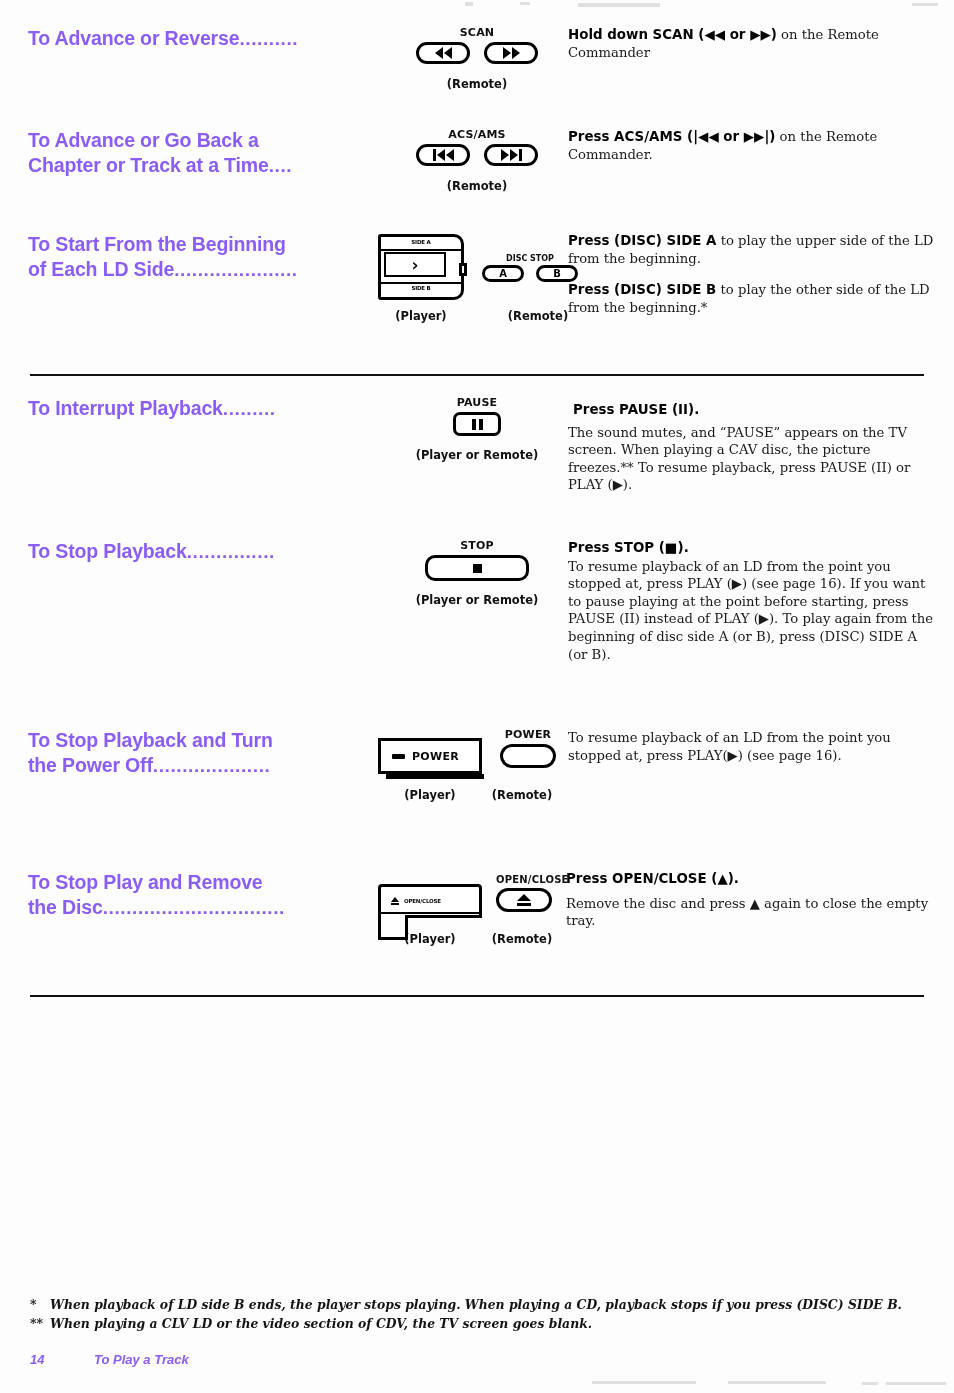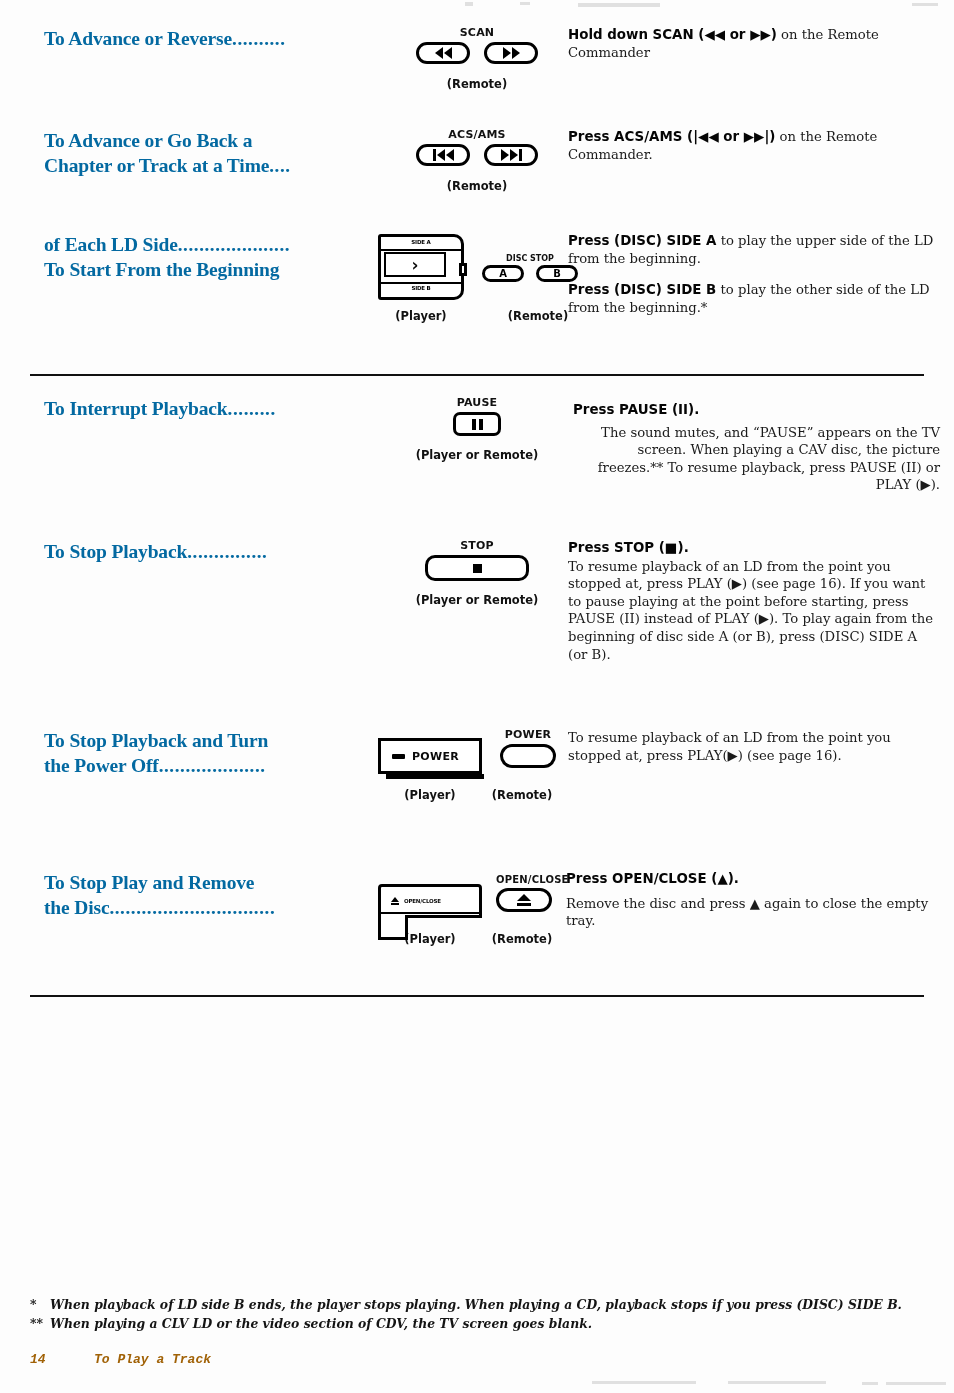--- a/index.html
+++ b/index.html
@@ -45,28 +45,27 @@
     width: 192px;
   }
   .col-body {
     position: absolute;
     left: 568px;
     width: 372px;
   }
 
   
   .heading {
-    font-family: Liberation Serif, serif;
+    font-family: Liberation Sans, sans-serif;
     font-weight: 700;
     font-size: 19.5px;
     line-height: 25px;
     letter-spacing: -0.15px;
-    color: #0369a1;
+    color: #8b5cf6;
     white-space: nowrap;
-    margin-left: 16px;
   }
   .heading .leader {
     letter-spacing: 0.6px;
     font-size: 19px;
   }
 
   
   .body-txt {
     font-family: "DejaVu Serif", serif;
     font-size: 13.2px;
@@ -270,25 +269,25 @@
     font-style: italic;
     font-weight: 700;
     font-size: 12.4px;
     line-height: 19px;
     color: #141414;
     white-space: nowrap;
   }
   .footnote .mark { display: inline-block; width: 20px; }
   .folio-num, .folio-txt {
     position: absolute;
-    font-family: Liberation Mono, monospace;
+    font-family: Liberation Sans, sans-serif;
     font-style: italic;
     font-weight: 700;
     font-size: 13px;
-    color: #a16207;
+    color: #8b5cf6;
   }
 </style>
 </head>
 <body>
 
 <div class="page">
 
   <div class="scan-noise" style="left:465px;top:2px;width:8px;height:4px;"></div>
   <div class="scan-noise" style="left:520px;top:2px;width:10px;height:3px;"></div>
   <div class="scan-noise" style="left:578px;top:3px;width:82px;height:4px;"></div>
@@ -358,22 +357,22 @@
 
     <div class="col-body">
       <p class="body-txt" style="margin:0;">
         <b>Press ACS/AMS (|◀◀ or ▶▶|)</b><span> on the Remote Commander.</span>
       </p>
     </div>
   </div>
 
   <div class="row" style="top:232px;">
     <div class="col-head">
+      <div class="heading">To Start From the Beginning</div>
       <div class="heading"><span>of Each LD Side</span><span class="leader">.....................</span></div>
-      <div class="heading">To Start From the Beginning</div>
     </div>
 
     <div class="col-icon" style="left:378px;width:210px;">
       <div style="position:relative;height:72px;">
 
         <div class="player-ld" style="position:absolute;left:0;top:2px;">
           <div class="tick" style="top:2px;">SIDE A</div>
           <div class="slotline" style="top:12px;"></div>
           <div class="disp" style="top:15px;">
             <span>›</span>
@@ -428,21 +427,21 @@
             </span>
         </div>
       </div>
       <div class="cap" style="margin-top:12px;">(Player or Remote)</div>
     </div>
 
     <div class="col-body">
       <p class="body-txt" style="margin:5px;">
         <b>Press PAUSE (II).</b>
       </p>
-      <p class="body-txt" style="margin:1px 0 0 0;text-align:right;">The sound mutes, and “PAUSE” appears on the TV screen. When playing a CAV disc, the picture freezes.**  To resume playback, press PAUSE (II) or PLAY (▶).</p>
+      <p class="body-txt" style="margin:1px 0 0 0;">The sound mutes, and “PAUSE” appears on the TV screen. When playing a CAV disc, the picture freezes.**  To resume playback, press PAUSE (II) or PLAY (▶).</p>
     </div>
   </div>
 
   <div class="row" style="top:539px;">
     <div class="col-head">
       <div class="heading"><span>To Stop Playback</span><span class="leader">...............</span></div>
     </div>
 
     <div class="col-icon" style="left:392px;width:170px;">
       <div class="btn-label">STOP</div>

